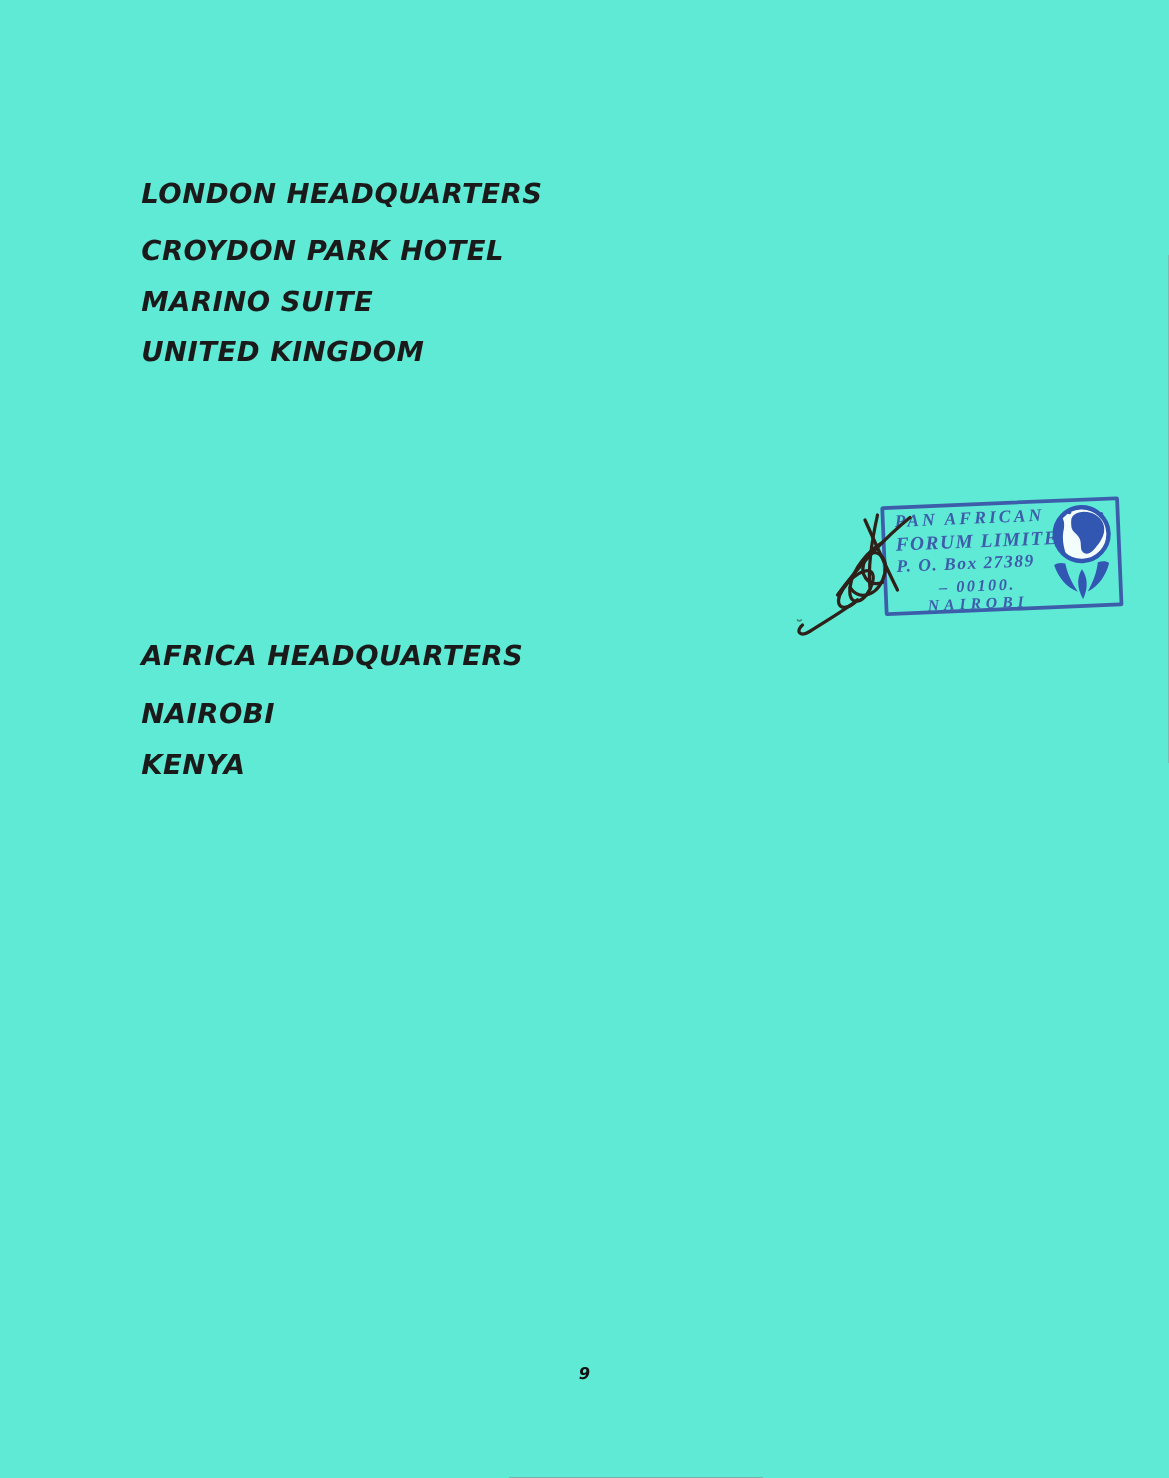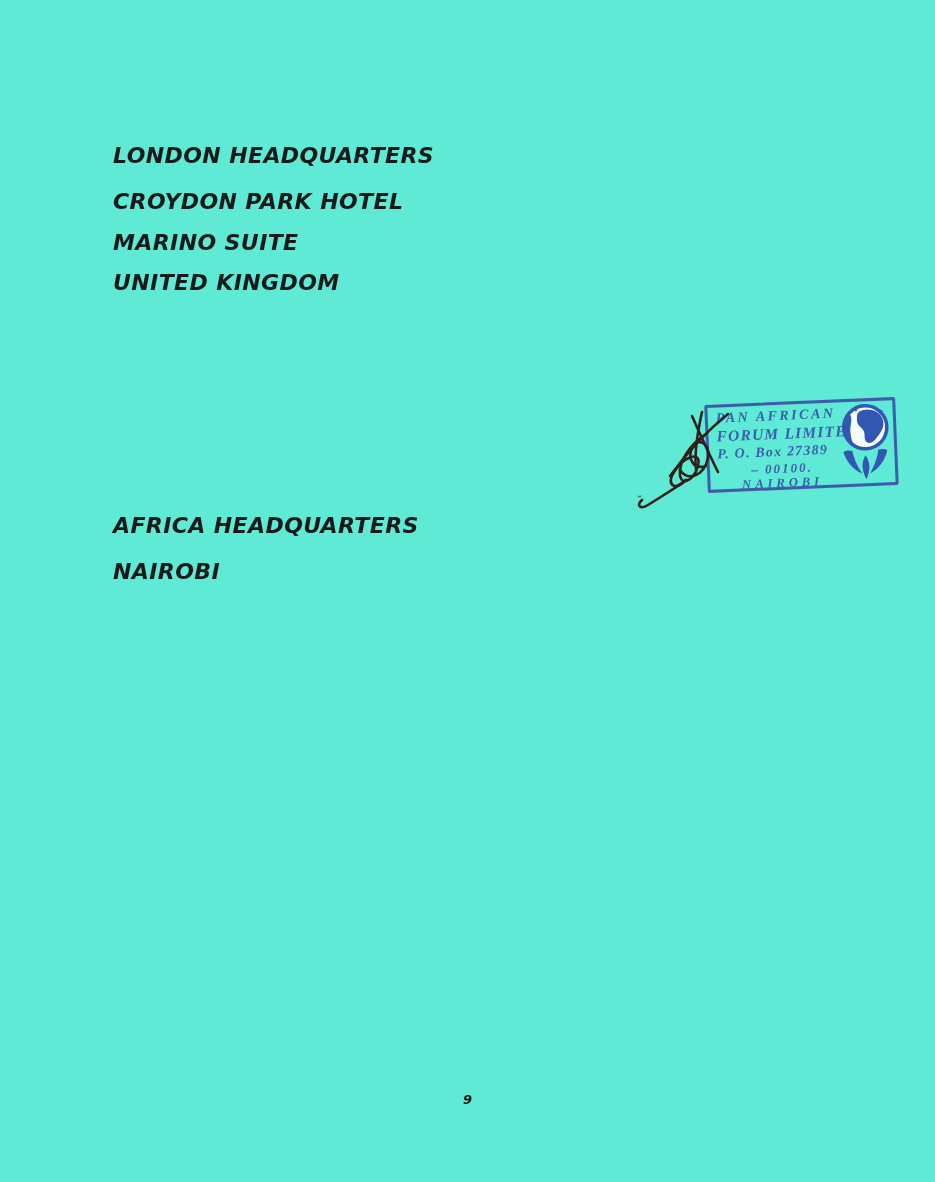--- a/index.html
+++ b/index.html
@@ -94,20 +94,21 @@
   <div class="addr-block" id="london-block">
     <div class="heading">LONDON HEADQUARTERS</div>
     <div>CROYDON PARK HOTEL</div>
     <div>MARINO SUITE</div>
     <div>UNITED KINGDOM</div>
   </div>
 
   <div class="addr-block" id="africa-block">
     <div class="heading">AFRICA HEADQUARTERS</div>
     <div>NAIROBI</div>
+    <div>KENYA</div>
   </div>
 
   <div class="stamp">
     <div class="stamp-text">
       <div class="stamp-line1">PAN AFRICAN</div>
       <div class="stamp-line2">FORUM LIMITED</div>
       <div class="stamp-line3">P. O. Box 27389</div>
       <div class="stamp-line4">– 00100.</div>
       <div class="stamp-line5">NAIROBI</div>
     </div>

